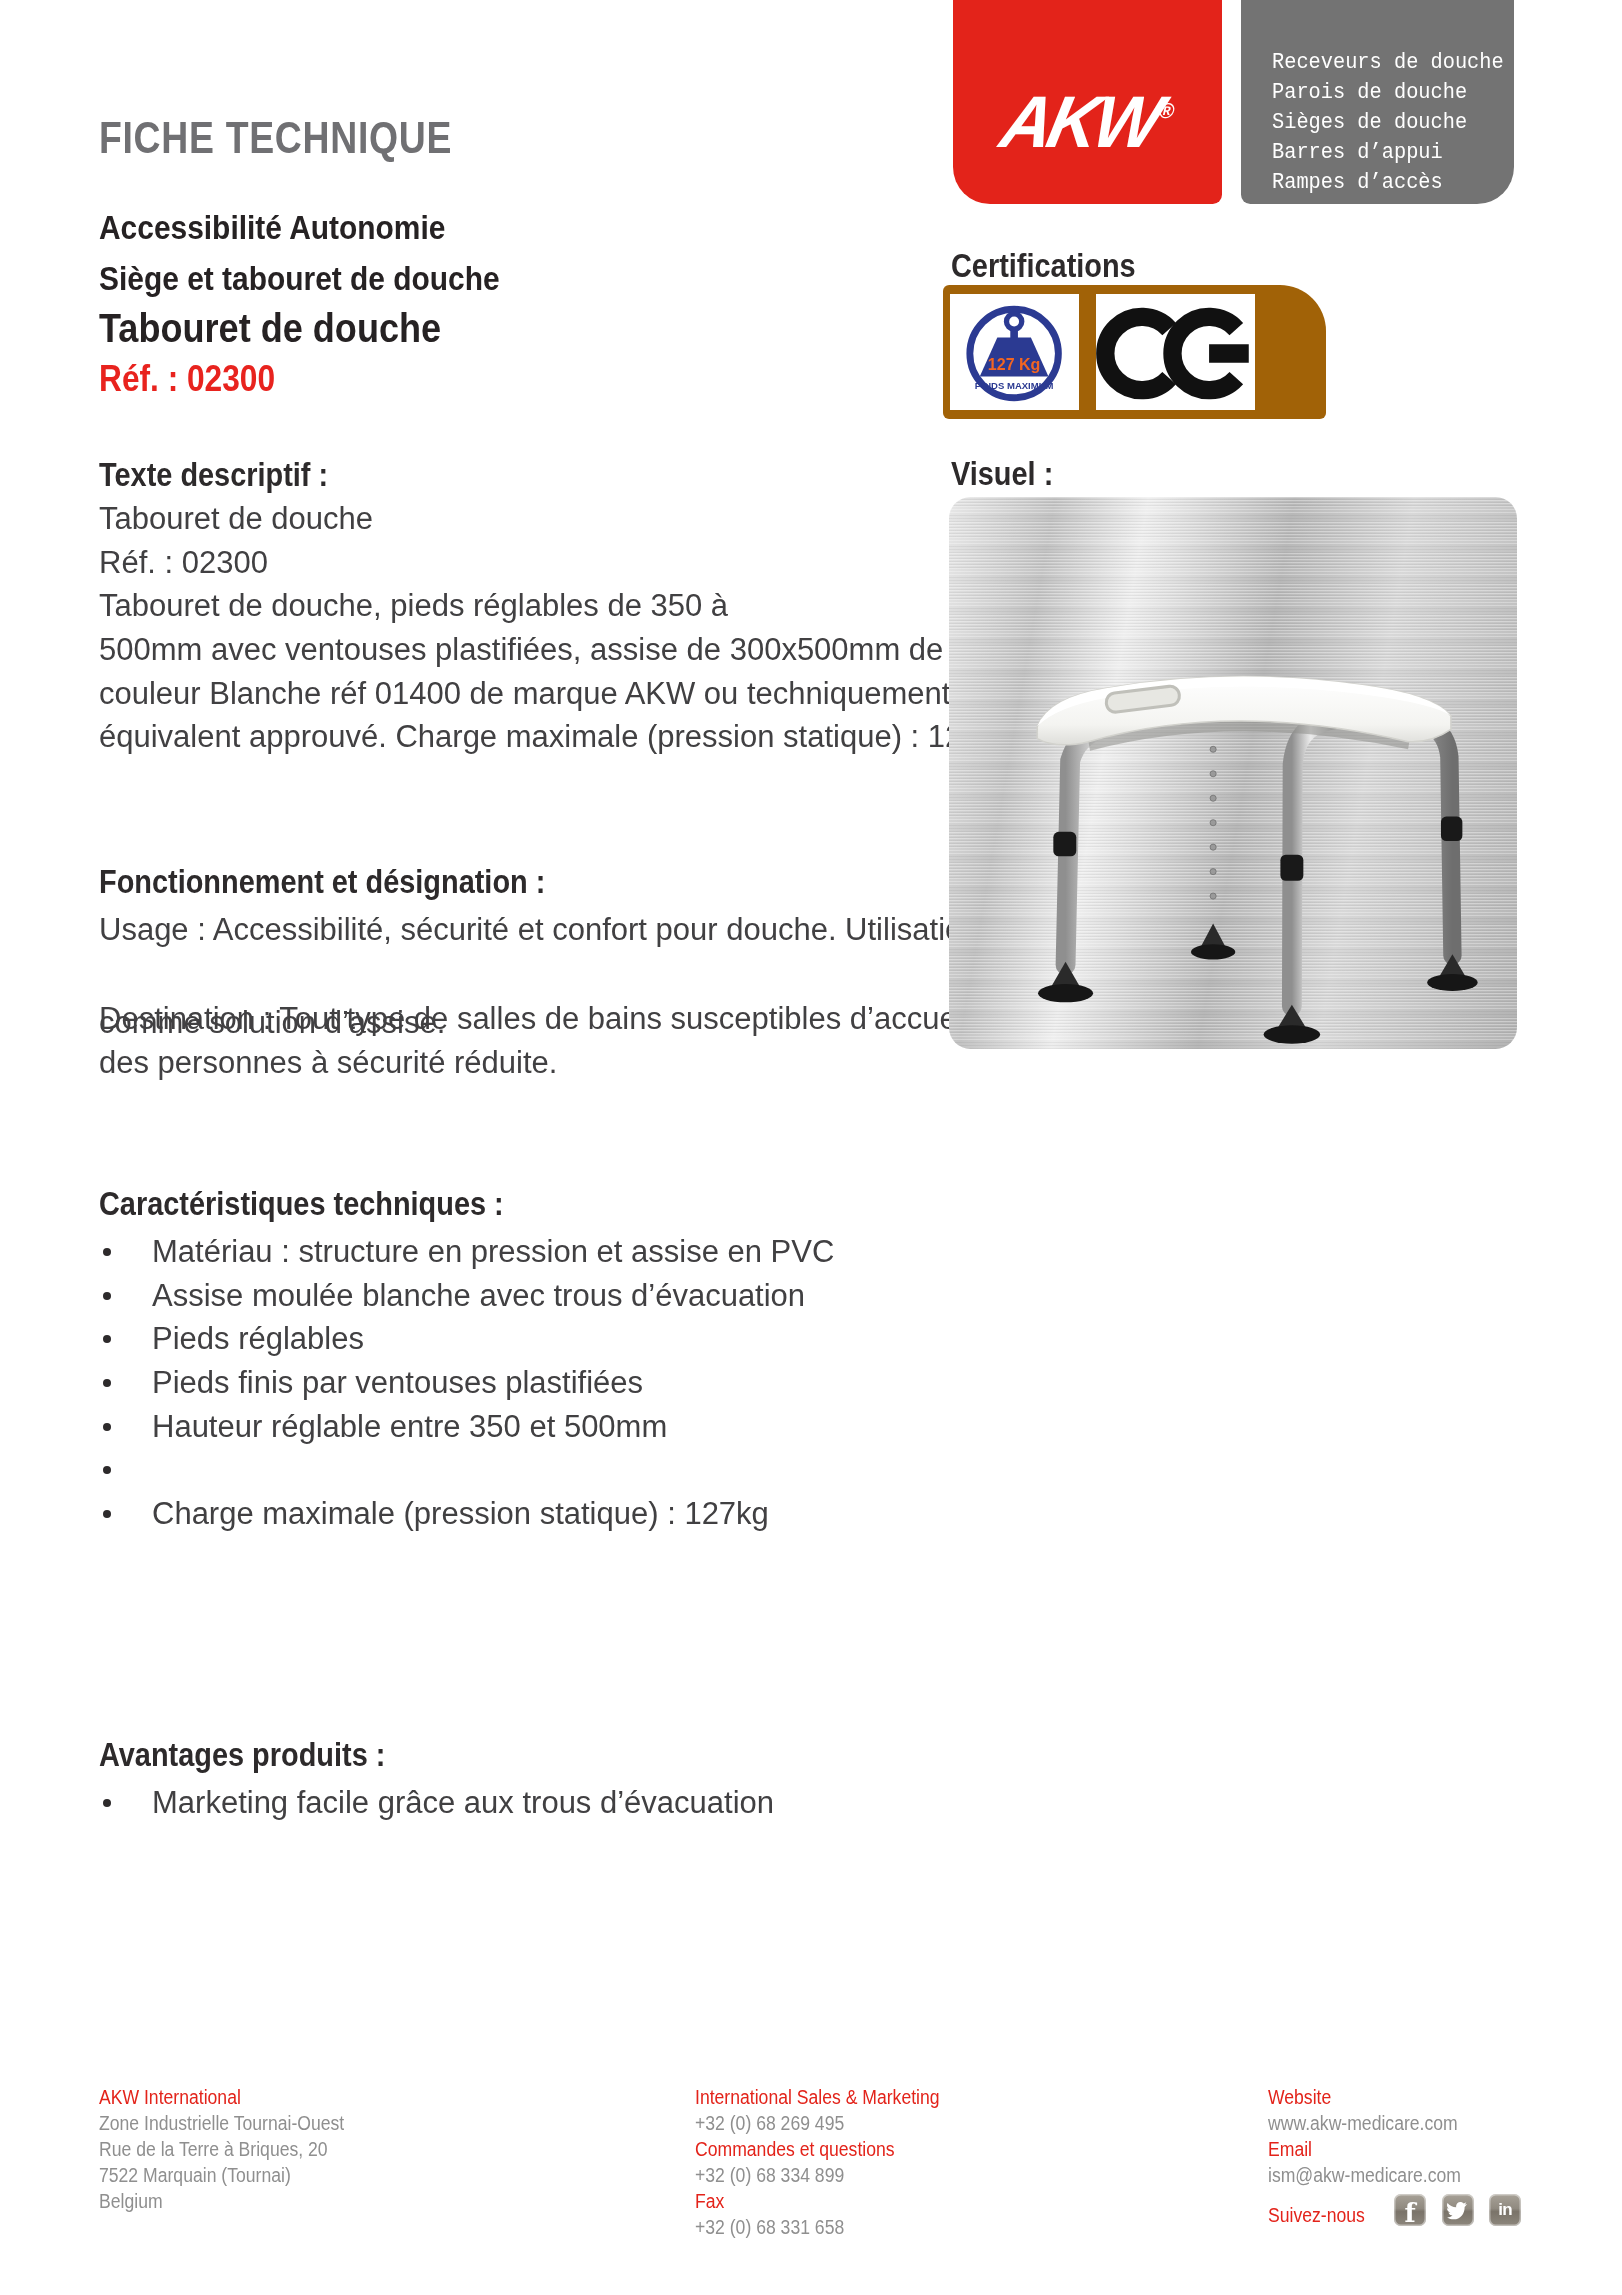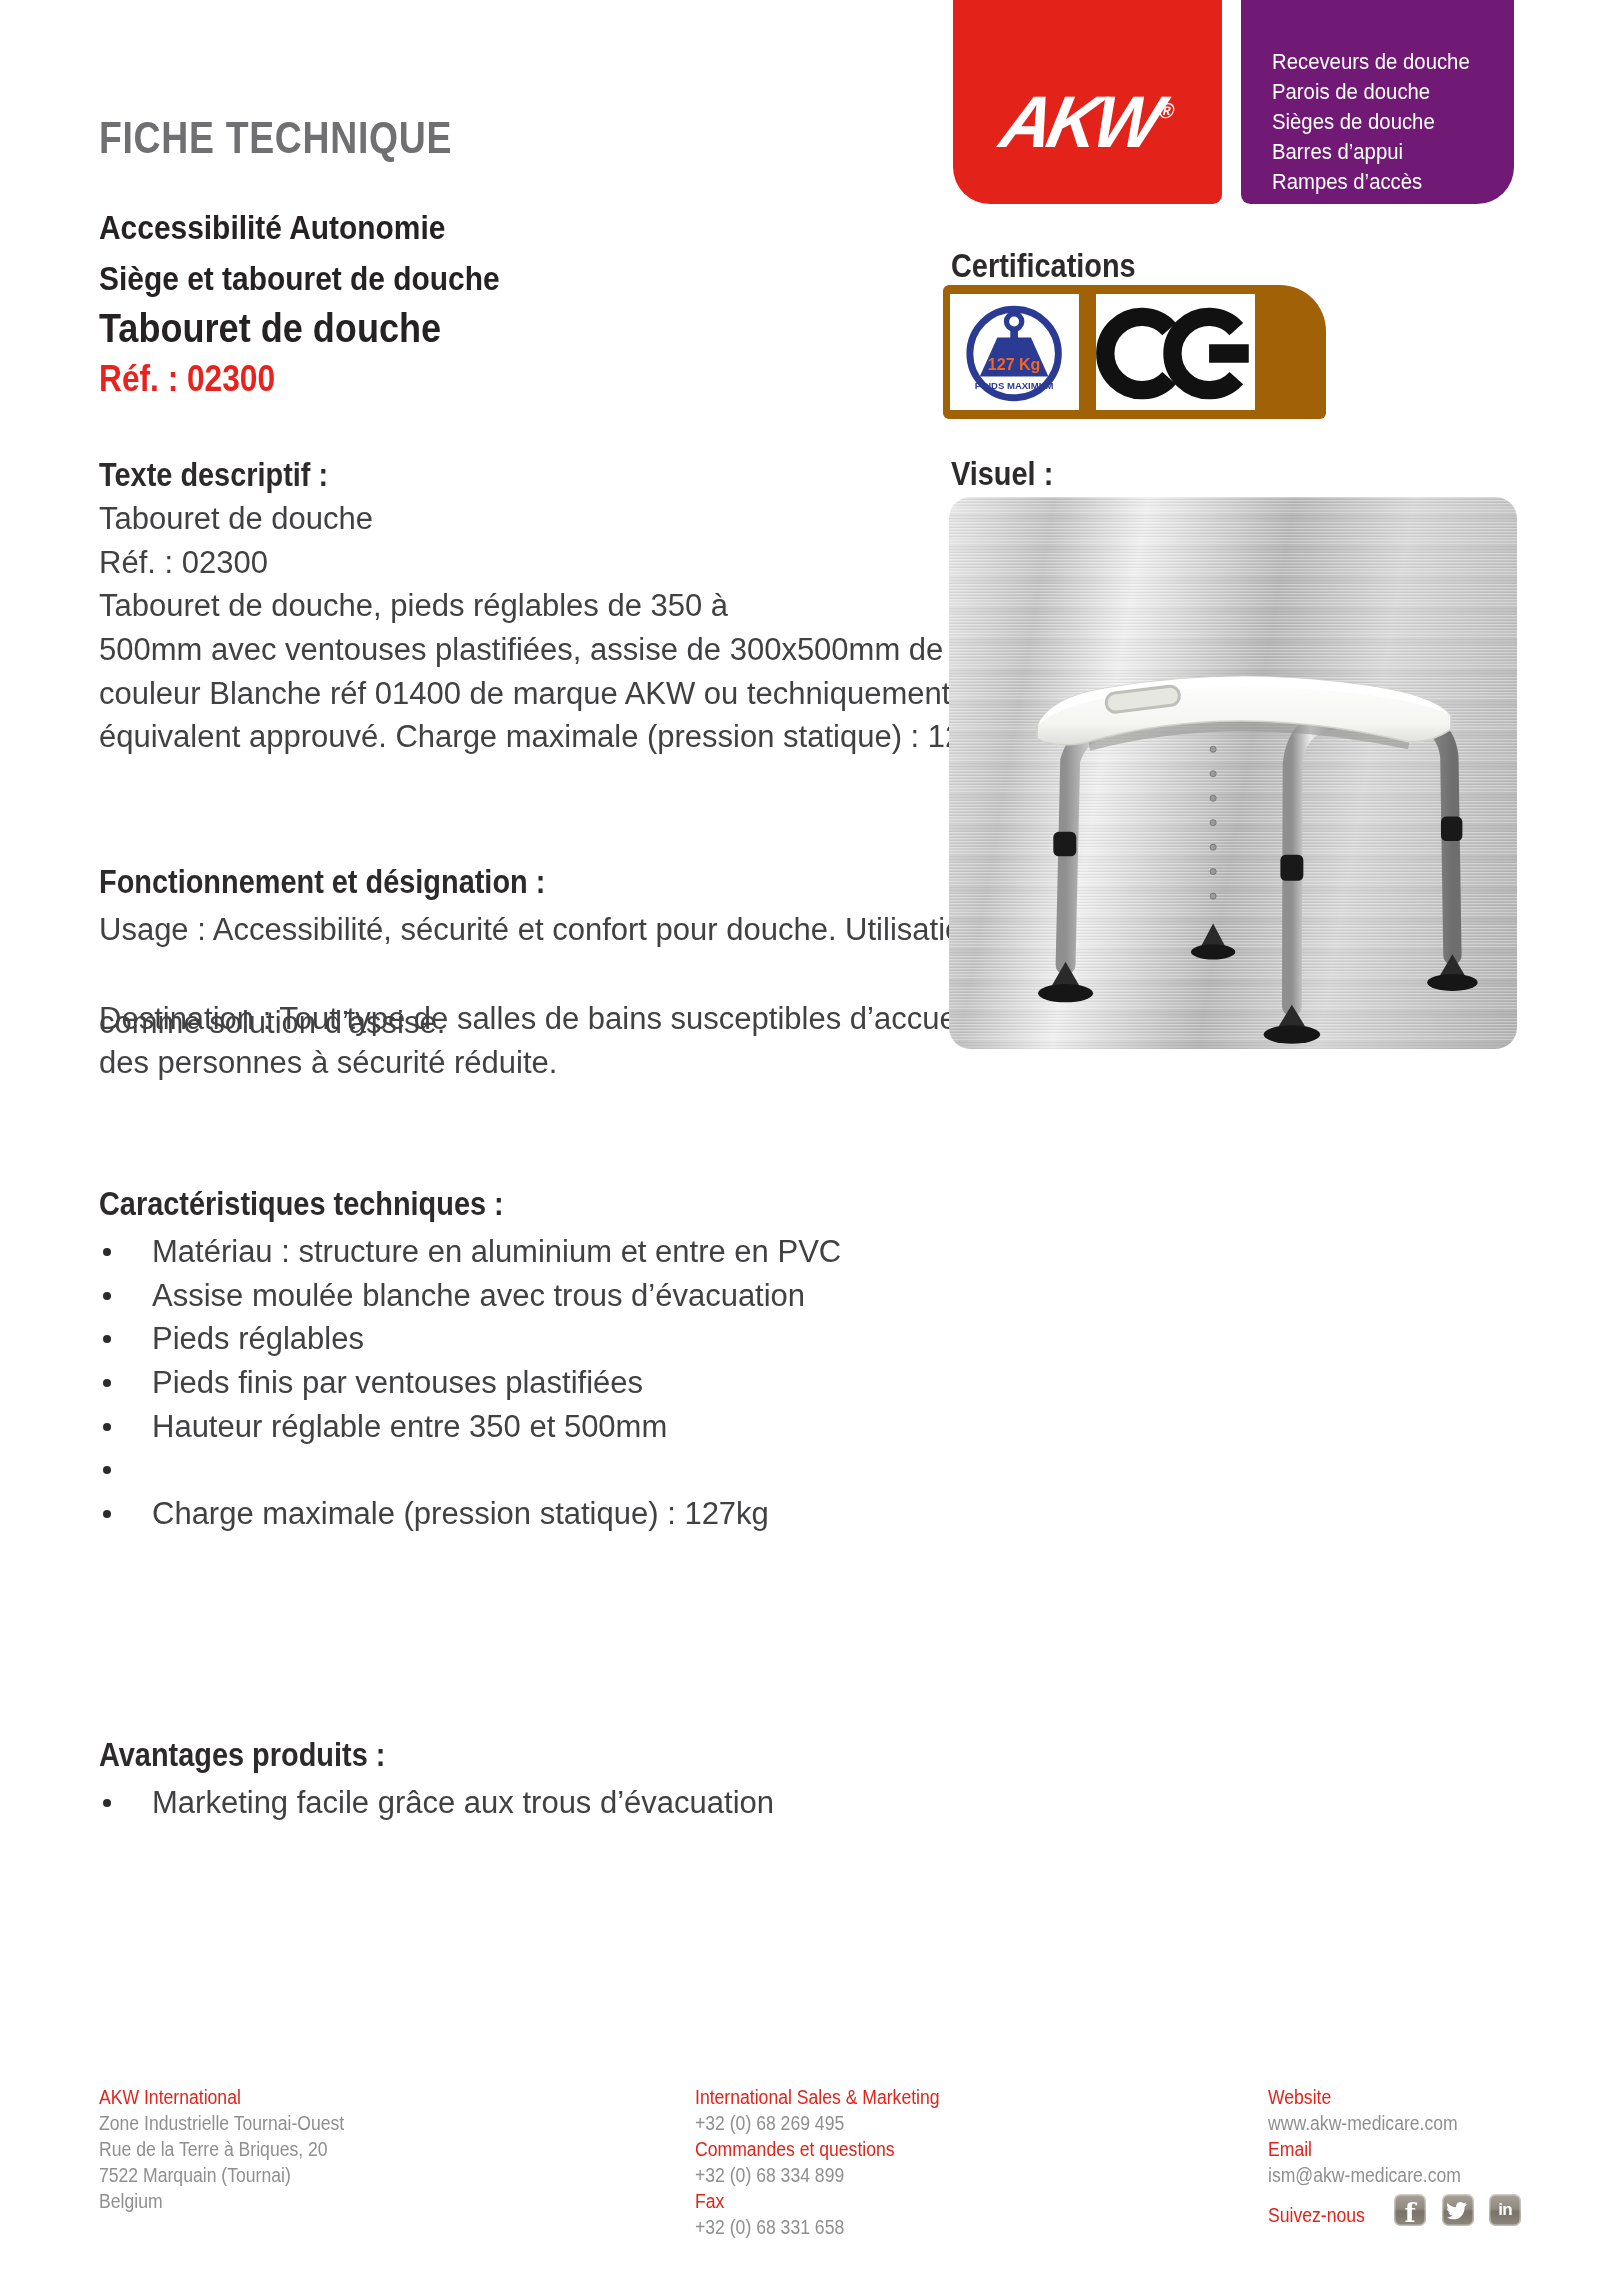--- a/index.html
+++ b/index.html
@@ -8,21 +8,21 @@
 
   
   .logo-red { position:absolute; left:953px; top:0; width:269px; height:204px;
               background:#e3231a; border-radius:0 0 9.2px 37px; }
   .akw-wrap { position:absolute; left:0; top:80px; width:100%; text-align:center;
               transform:skewX(-12deg) scaleX(.96); }
   .akw-text { font-size:73px; font-weight:bold; font-style:italic; color:#ffffff; letter-spacing:-4.6px; }
   .akw-reg  { font-size:21.4px; font-weight:bold; color:#ffffff; vertical-align:29px; letter-spacing:0; }
 
   .logo-gray { position:absolute; left:1241px; top:0; width:273px; height:204px;
-               background:#701a75; border-radius:0 0 37px 9.2px; }
+               background:#737373; border-radius:0 0 37px 9.2px;font-family:Liberation Mono, monospace; }
   .cat-list { position:absolute; left:31px; top:47px; margin:0; padding:0; list-style:none;
               color:#ffffff; font-size:21.4px; line-height:30px; transform:scaleX(.95);
               transform-origin:left top; white-space:nowrap; }
 
   
   .sec-heading { position:absolute; font-weight:bold; color:#2d2a2b; font-size:34px;
                  transform:scaleX(.85); transform-origin:left top; white-space:nowrap; }
   .fiche { position:absolute; left:99px; top:113px; font-size:44px; font-weight:bold;
            color:#707073; letter-spacing:0.8px; transform:scaleX(.85); transform-origin:left top;
            white-space:nowrap; }
@@ -107,21 +107,21 @@
   <div class="body-line" style="top:676px">couleur Blanche réf 01400 de marque AKW ou techniquement</div>
   <div class="body-line" style="top:719px">équivalent approuvé. Charge maximale (pression statique) : 127kg.</div>
 
   <div class="sec-heading" style="left:99px; top:862px">Fonctionnement et désignation :</div>
   <div class="body-line" style="top:912px">Usage : Accessibilité, sécurité et confort pour douche. Utilisation</div>
   <div class="body-line" style="top:1005px">comme solution d’assise.</div>
   <div class="body-line" style="top:1001px">Destination : Tout type de salles de bains susceptibles d’accueillir</div>
   <div class="body-line" style="top:1045px">des personnes à sécurité réduite.</div>
 
   <div class="sec-heading" style="left:99px; top:1184px">Caractéristiques techniques :</div>
-  <div class="bullet-row" style="top:1234px"><span class="bullet-dot"></span><span>Matériau : structure en aluminium et entre en PVC</span></div>
+  <div class="bullet-row" style="top:1234px"><span class="bullet-dot"></span><span>Matériau : structure en pression et assise en PVC</span></div>
   <div class="bullet-row" style="top:1278px"><span class="bullet-dot"></span><span>Assise moulée blanche avec trous d’évacuation</span></div>
   <div class="bullet-row" style="top:1321px"><span class="bullet-dot"></span><span>Pieds réglables</span></div>
   <div class="bullet-row" style="top:1365px"><span class="bullet-dot"></span><span>Pieds finis par ventouses plastifiées</span></div>
   <div class="bullet-row" style="top:1409px"><span class="bullet-dot"></span><span>Hauteur réglable entre 350 et 500mm</span></div>
   <div class="bullet-row" style="top:1452px"><span class="bullet-dot"></span></div>
   <div class="bullet-row" style="top:1496px"><span class="bullet-dot"></span><span>Charge maximale (pression statique) : 127kg</span></div>
 
   <div class="sec-heading" style="left:99px; top:1735px">Avantages produits :</div>
   <div class="bullet-row" style="top:1785px"><span class="bullet-dot"></span><span>Marketing facile grâce aux trous d’évacuation</span></div>
 

